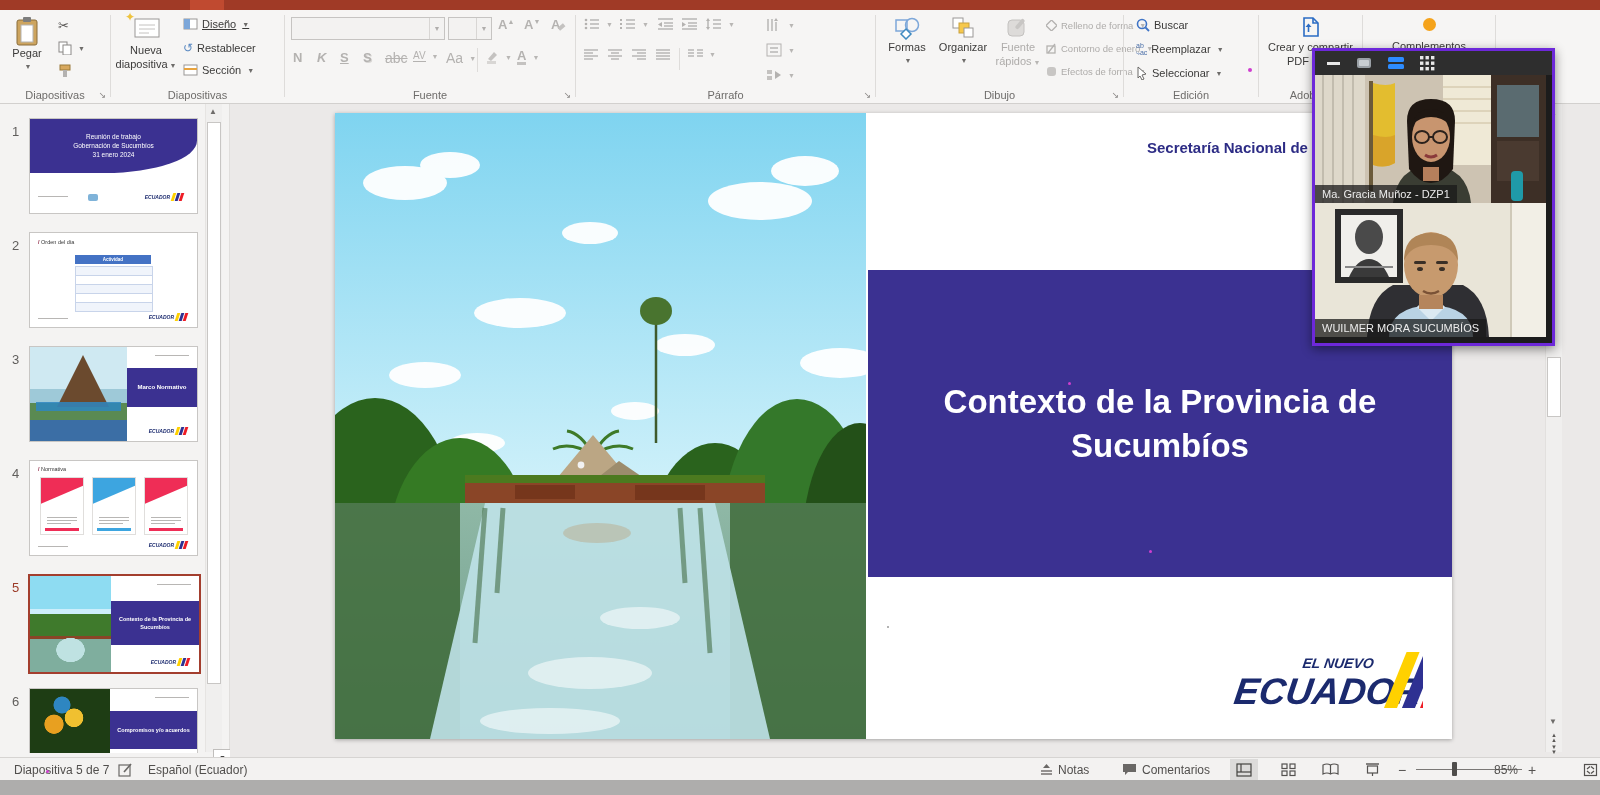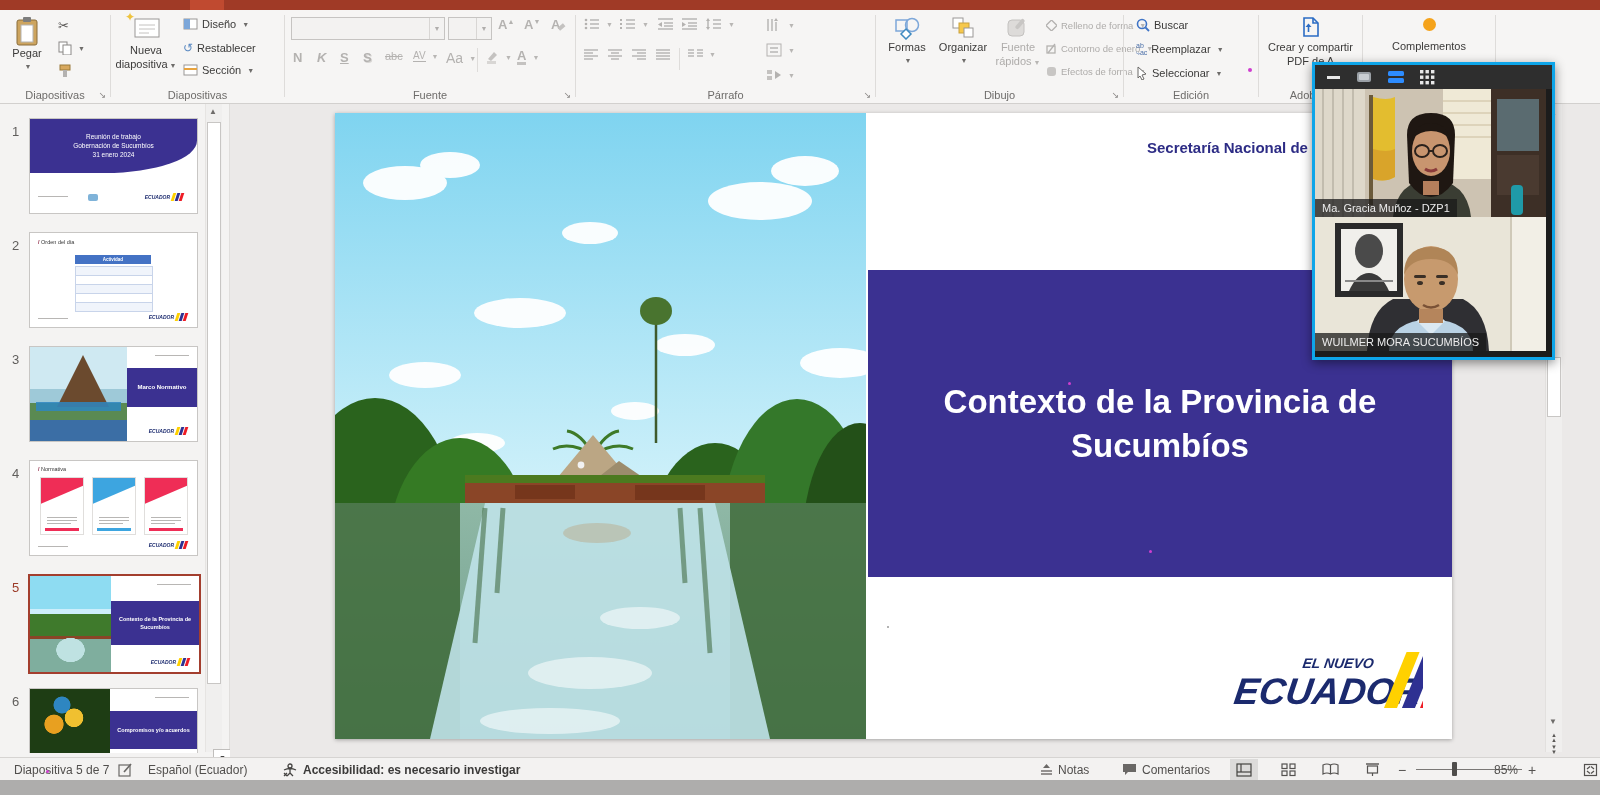--- a/index.html
+++ b/index.html
@@ -40,21 +40,21 @@
   .purplebox{position:absolute;left:533px;top:157px;width:584px;height:307px;background:#3b3191;display:flex;align-items:center;justify-content:center;}
   .slidetitle{color:#fff;font-weight:bold;font-size:33px;line-height:44px;text-align:center;padding:0 55px;}
   .dot{position:absolute;width:3px;height:3px;border-radius:50%;background:#cf3ecf;}
   
   .vscroll{position:absolute;left:1545px;top:104px;width:16px;height:648px;background:#f0efee;border-left:1px solid #e2e0de;}
   .sbarrow{position:absolute;left:1546px;width:14px;text-align:center;font-size:8px;color:#6e6c6a;line-height:12px;}
   .sthumb{position:absolute;left:1547px;width:12px;background:#fff;border:1px solid #c8c6c4;}
   .dblarr{position:absolute;left:1547px;width:14px;text-align:center;font-size:6px;line-height:5px;color:#5a5856;}
   .panelscroll-btn{position:absolute;width:17px;height:16px;background:#fff;border:1px solid #c0bebc;text-align:center;font-size:7px;color:#444;line-height:15px;}
   
-  .overlay{position:absolute;left:1312px;top:62px;width:237px;height:292px;border:3px solid #0ea5e9;background:#1c1c1c;box-shadow:0 3px 10px rgba(0,0,0,.45);}
+  .overlay{position:absolute;left:1312px;top:48px;width:237px;height:292px;border:3px solid #6d28d9;background:#1c1c1c;box-shadow:0 3px 10px rgba(0,0,0,.45);}
   .ovbar{position:absolute;left:0;top:0;width:100%;height:24px;background:#2e2e2e;display:flex;align-items:center;gap:16px;padding-left:12px;box-sizing:border-box;}
   .ovcell{position:absolute;left:0;width:231px;overflow:hidden;}
   .nametag{position:absolute;left:0;bottom:0;background:rgba(25,25,25,.75);color:#ececec;font-size:11px;padding:3px 7px;white-space:nowrap;}
   
   .statusbar{position:absolute;left:0;top:757px;width:1600px;height:23px;background:#f3f2f1;border-top:1px solid #d6d4d2;font-size:12px;color:#514f4d;}
   .sitem{position:absolute;top:0;height:23px;display:flex;align-items:center;gap:5px;white-space:nowrap;}
   .viewbtn{position:absolute;top:1px;width:28px;height:21px;display:flex;align-items:center;justify-content:center;}
   .viewbtn.on{background:#dcdbda;}
   .bottomstrip{position:absolute;left:0;top:780px;width:1600px;height:15px;background:#aeadac;}
   .zoomtrack{position:absolute;top:11px;height:1px;background:#7a7876;}
@@ -109,21 +109,21 @@
               <rect x="4" y="3" width="24" height="18" fill="#fff" stroke="#9a9896"></rect>
               <line x1="8" y1="9" x2="24" y2="9" stroke="#c4c2c0"></line>
               <line x1="8" y1="13" x2="24" y2="13" stroke="#c4c2c0"></line>
               <line x1="8" y1="17" x2="18" y2="17" stroke="#c4c2c0"></line>
             </svg>
           <span style="position:absolute;left:-6px;top:-6px;color:#eec33e;font-size:12px;">✦</span>
         </span>
         <span>Nueva</span>
         <span><span>diapositiva</span><span class="chev">▼</span></span>
       </div>
-      <div class="smbtn" style="left:72px;top:8px;">
+      <div class="smbtn" style="left:72px;top:8px;text-decoration:underline;">
         <svg width="15" height="12">
             <rect x="1" y="1" width="13" height="10" fill="#fff" stroke="#9a9896"></rect>
             <rect x="1" y="1" width="6" height="10" fill="#7da7d9"></rect>
           </svg>
         <span>Diseño</span>
           <span class="chev">▼</span>
       </div>
       <div class="smbtn" style="left:72px;top:31px;">
         <span style="font-size:12px;color:#5b8ac2;">↺</span>
         <span>Restablecer</span>
@@ -162,21 +162,21 @@
       <div class="smbtn" style="left:32px;top:40px;">
           <span class="fnticon" style="font-style:italic;">K</span>
         </div>
       <div class="smbtn" style="left:55px;top:40px;">
           <span class="fnticon" style="text-decoration:underline;">S</span>
         </div>
       <div class="smbtn" style="left:78px;top:40px;">
           <span class="fnticon" style="text-shadow:1px 1px 0 #d8d6d4;">S</span>
         </div>
       <div class="smbtn" style="left:100px;top:40px;">
-          <span style="font-size:11px;color:#b4b2b0;text-decoration:line-through;">abc</span>
+          <span style="font-size:14px;color:#b4b2b0;text-decoration:line-through;">abc</span>
         </div>
       <div class="smbtn" style="left:128px;top:40px;align-items:center;">
           <span style="font-size:10px;color:#b4b2b0;border-bottom:1px solid #b4b2b0;">AV</span>
           <span class="chevd">▼</span>
         </div>
       <div class="smbtn" style="left:161px;top:40px;">
           <span style="font-size:14px;color:#b4b2b0;">Aa</span>
           <span class="chevd">▼</span>
         </div>
       <div class="gsep" style="left:192px;top:38px;height:24px;"></div>
@@ -740,29 +740,20 @@
 
   <div class="statusbar">
     <div class="sitem" style="left:14px;">Diapositiva 5 de 7</div>
     <div class="sitem" style="left:118px;">
       <svg width="15" height="14">
           <rect x="1" y="2" width="11" height="11" fill="none" stroke="#6a6866" stroke-width="1.2"></rect>
           <line x1="6" y1="9" x2="13" y2="1" stroke="#6a6866" stroke-width="1.6"></line>
         </svg>
     </div>
     <div class="sitem" style="left:148px;">Español (Ecuador)</div>
-    <div class="sitem" style="left:282px;">
-      <svg width="16" height="15">
-          <circle cx="8" cy="4" r="2" fill="none" stroke="#454442" stroke-width="1.3"></circle>
-          <path d="M2,8 q6,-3 12,0 M8,7 v4 M8,11 l-3,3 M8,11 l3,3" stroke="#454442" stroke-width="1.3" fill="none"></path>
-          <line x1="2" y1="11" x2="5" y2="14" stroke="#454442" stroke-width="1.2"></line>
-          <line x1="5" y1="11" x2="2" y2="14" stroke="#454442" stroke-width="1.2"></line>
-        </svg>
-      <span style="font-weight:bold;color:#3b3a39;">Accesibilidad: es necesario investigar</span>
-    </div>
     <div class="sitem" style="left:1040px;">
       <svg width="13" height="12">
           <polygon points="6.5,0 10,4 3,4" fill="#6a6866"></polygon>
           <line x1="1" y1="7" x2="12" y2="7" stroke="#6a6866" stroke-width="1.4"></line>
           <line x1="1" y1="10" x2="12" y2="10" stroke="#6a6866" stroke-width="1.4"></line>
         </svg>
       <span>Notas</span>
     </div>
     <div class="sitem" style="left:1122px;">
       <svg width="15" height="13">

